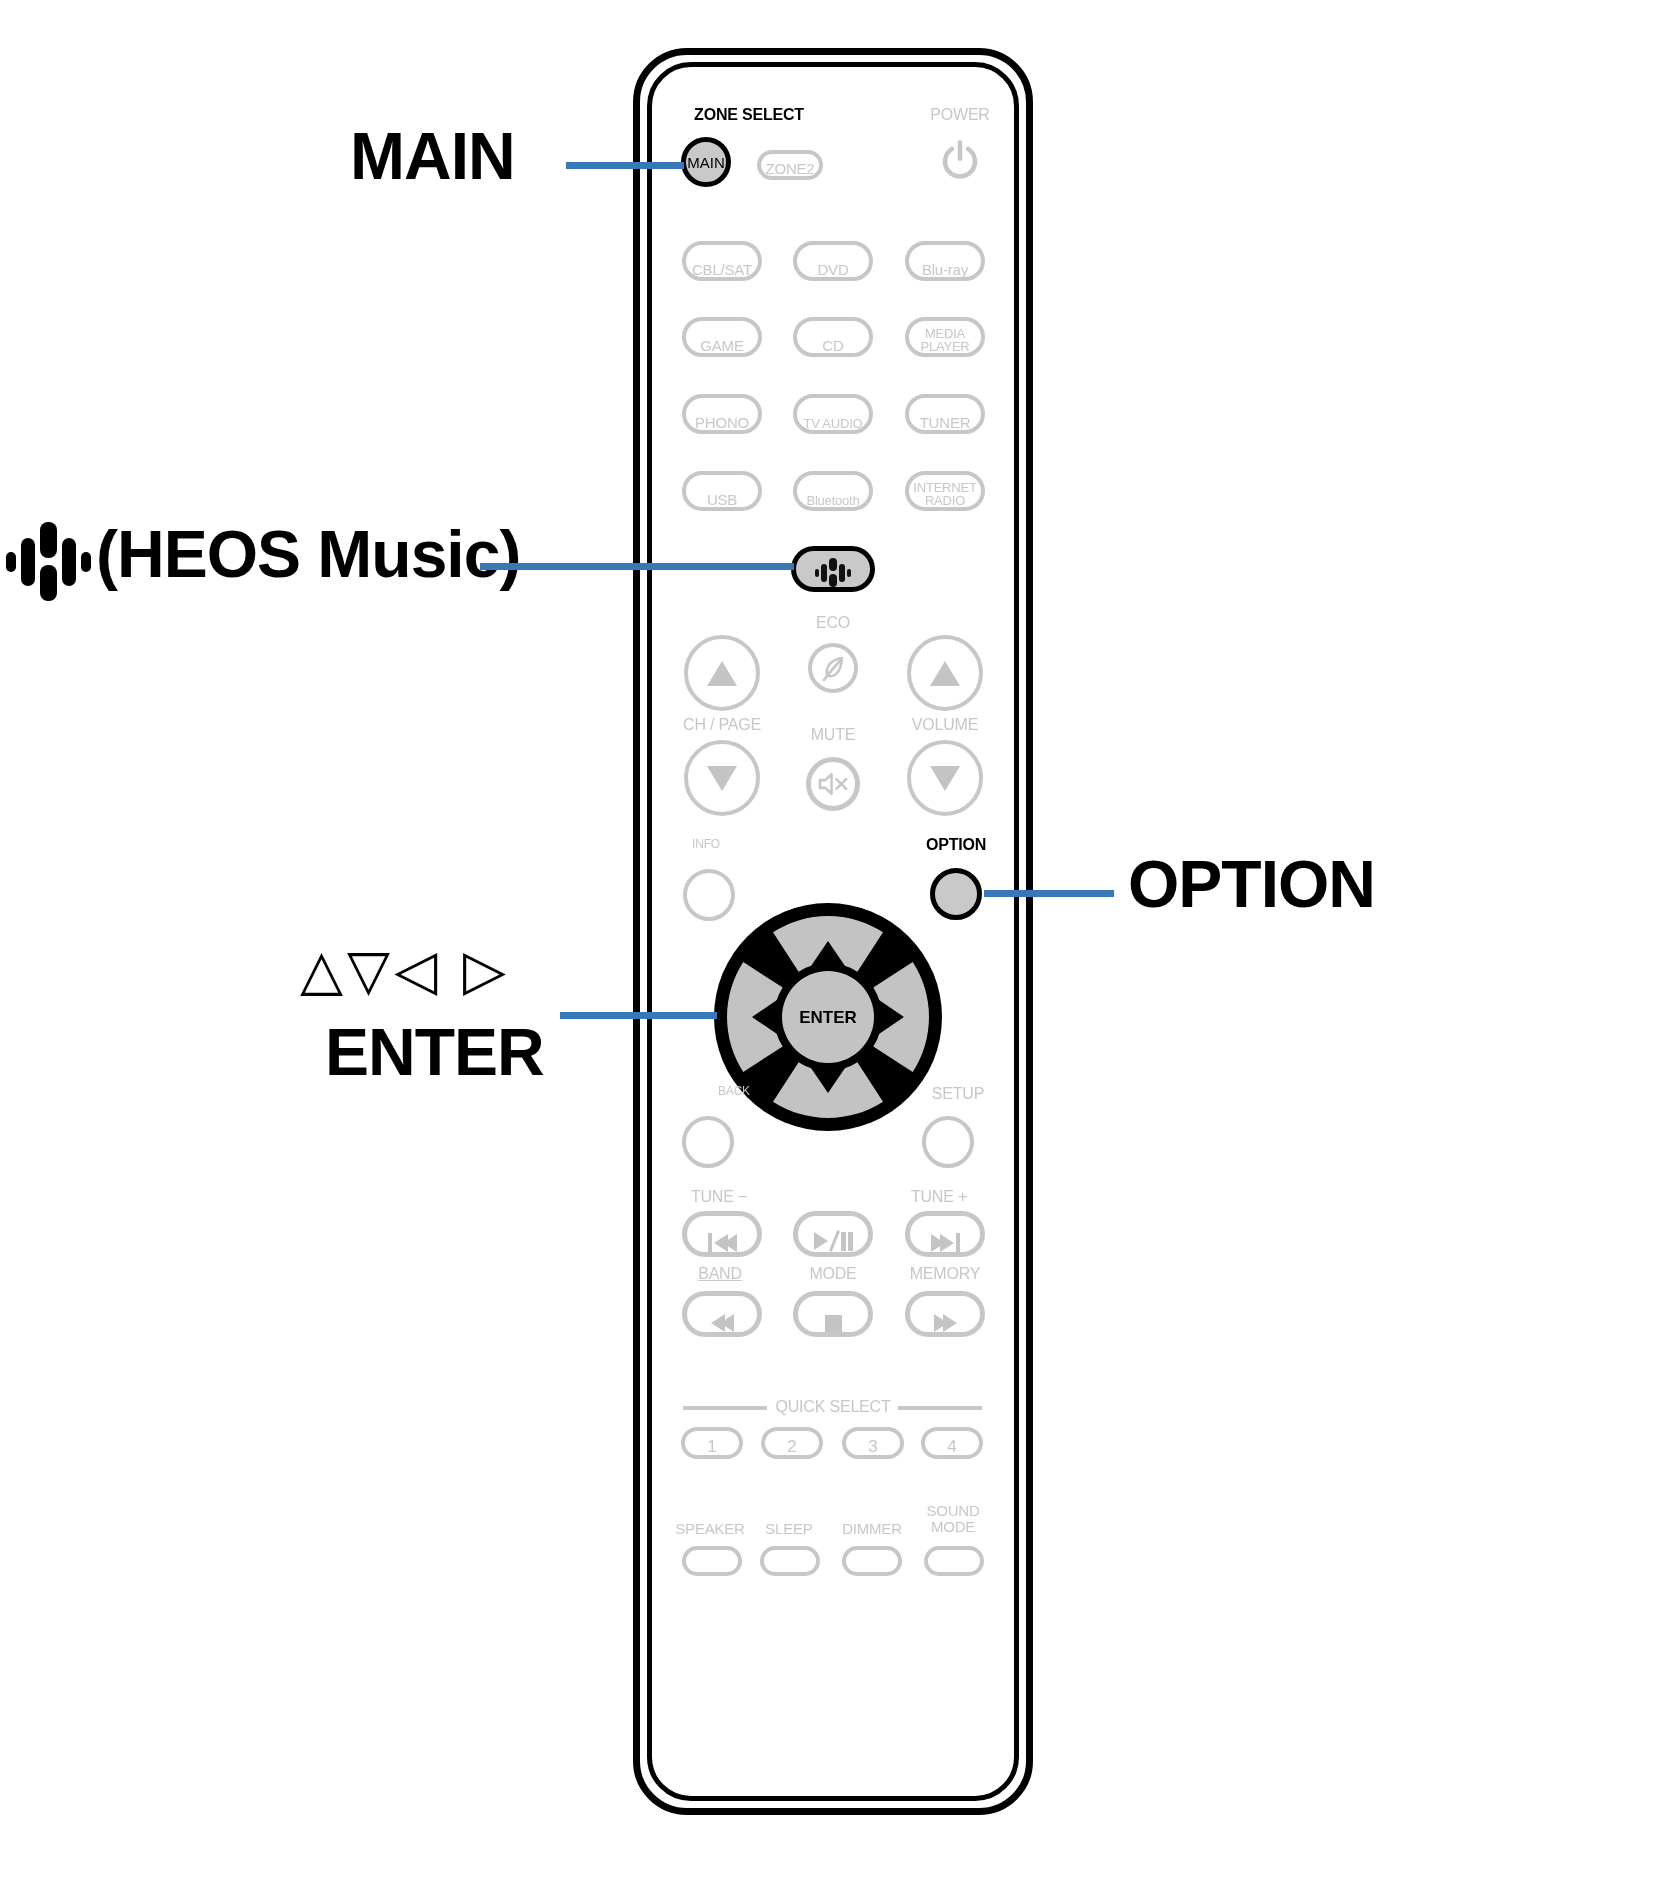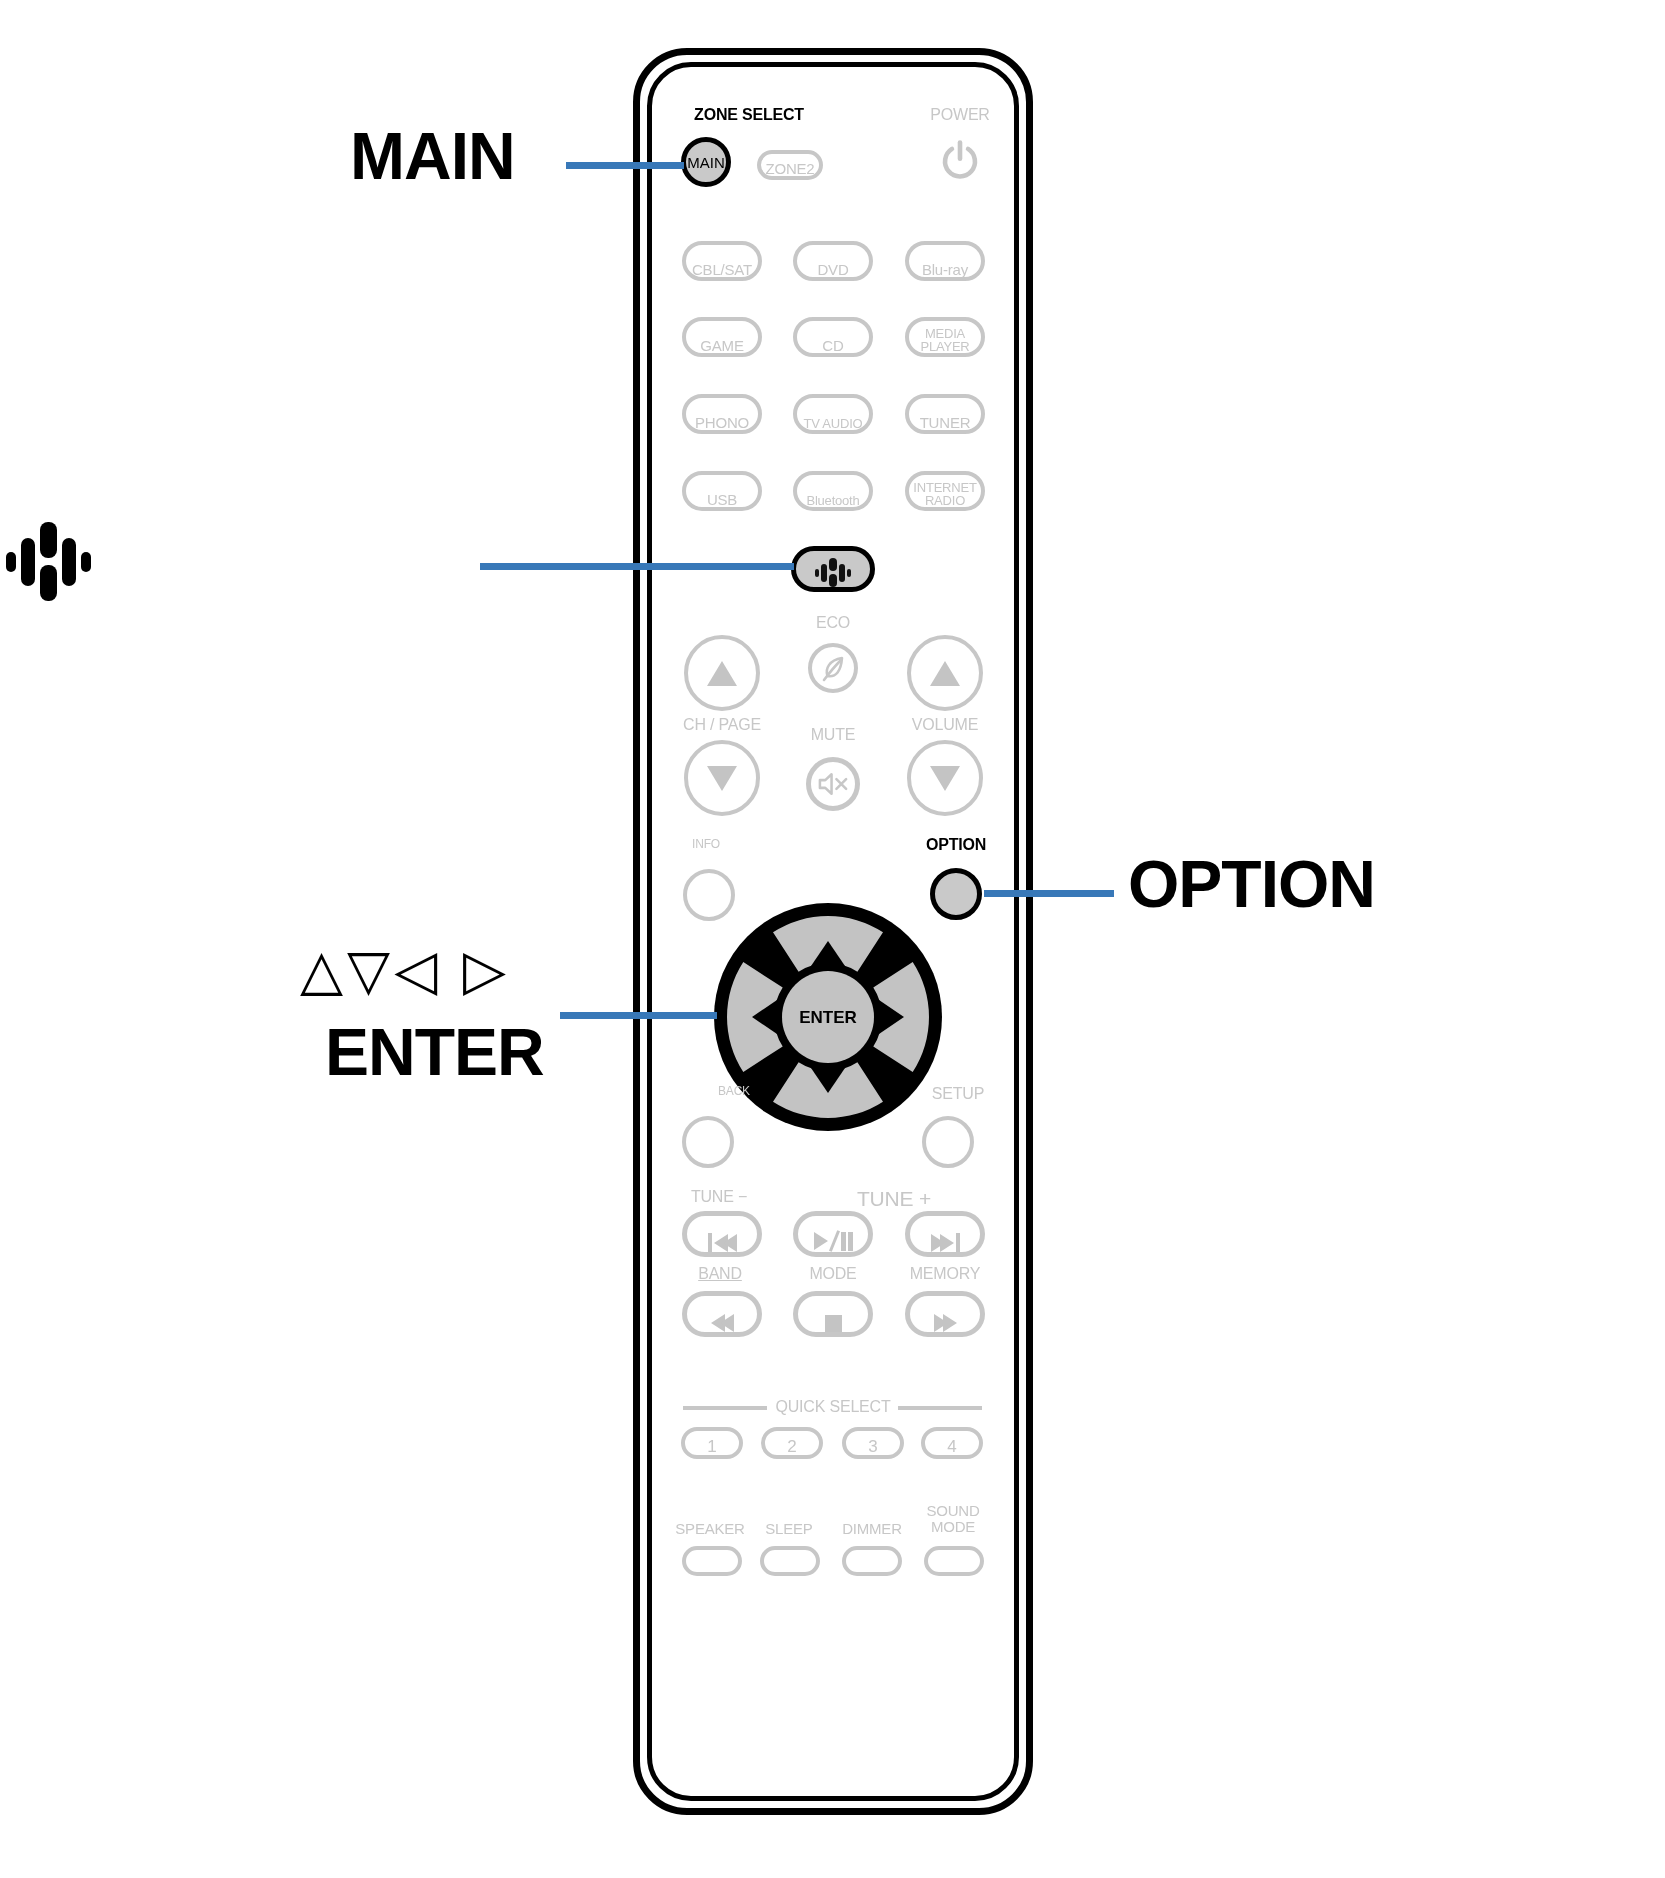--- a/index.html
+++ b/index.html
@@ -158,21 +158,21 @@
     </svg>
   </div>
   <div class="enter-txt" style="left:788px;top:1008px;width:80px;">ENTER</div>
 
   <div class="lbl" style="left:694px;top:1085px;width:80px;font-size:12px;">BACK</div>
   <div class="circ" style="left:682px;top:1116px;width:52px;height:52px;"></div>
   <div class="lbl" style="left:918px;top:1085px;width:80px;font-size:16px;">SETUP</div>
   <div class="circ" style="left:922px;top:1116px;width:52px;height:52px;"></div>
 
   <div class="lbl" style="left:679px;top:1188px;width:80px;font-size:16px;">TUNE −</div>
-  <div class="lbl" style="left:854px;top:1188px;width:80px;font-size:21px;">TUNE +</div>
+  <div class="lbl" style="left:899px;top:1188px;width:80px;font-size:16px;">TUNE +</div>
   <div class="pill" style="left:682px;top:1211px;width:80px;height:46px;border-radius:23px;border-width:5px;">
     <span class="ic"><span class="bar-v"></span><span class="tri-l"></span><span class="tri-l" style="margin-left:-7px;"></span></span>
   </div>
   <div class="pill" style="left:793px;top:1211px;width:80px;height:46px;border-radius:23px;border-width:5px;">
     <span class="ic"><span class="tri-r"></span><span class="slash"></span><span class="pbar"></span><span class="pbar"></span></span>
   </div>
   <div class="pill" style="left:905px;top:1211px;width:80px;height:46px;border-radius:23px;border-width:5px;">
     <span class="ic"><span class="tri-r"></span><span class="tri-r" style="margin-left:-7px;"></span><span class="bar-v"></span></span>
   </div>
 
@@ -213,20 +213,21 @@
   <div class="abs heos-big" style="left:6px;top:522px;">
     <span class="hbB" style="width:10px;height:20px;"></span>
     <span class="hbB" style="width:14px;height:48px;"></span>
     <span class="hcol" style="gap:7px;">
       <span class="hbB" style="width:17px;height:36px;"></span>
       <span class="hbB" style="width:17px;height:36px;"></span>
     </span>
     <span class="hbB" style="width:14px;height:48px;"></span>
     <span class="hbB" style="width:10px;height:20px;"></span>
   </div>
+  <div class="callout" style="left:96px;top:521px;">(HEOS Music)</div>
   <div class="blue-line" style="left:480px;top:563px;width:314px;"></div>
 
   <div class="blue-line" style="left:984px;top:890px;width:130px;"></div>
   <div class="callout" style="left:1128px;top:851px;">OPTION</div>
 
   <div class="callout-arrows" style="left:300px;top:942px;">△▽◁ ▷</div>
   <div class="callout" style="left:325px;top:1019px;">ENTER</div>
   <div class="blue-line" style="left:560px;top:1012px;width:157px;"></div>
 
 </div>

